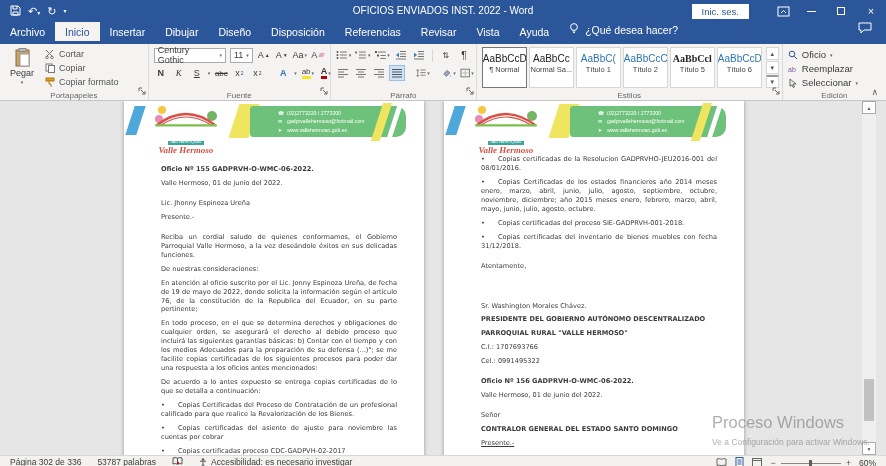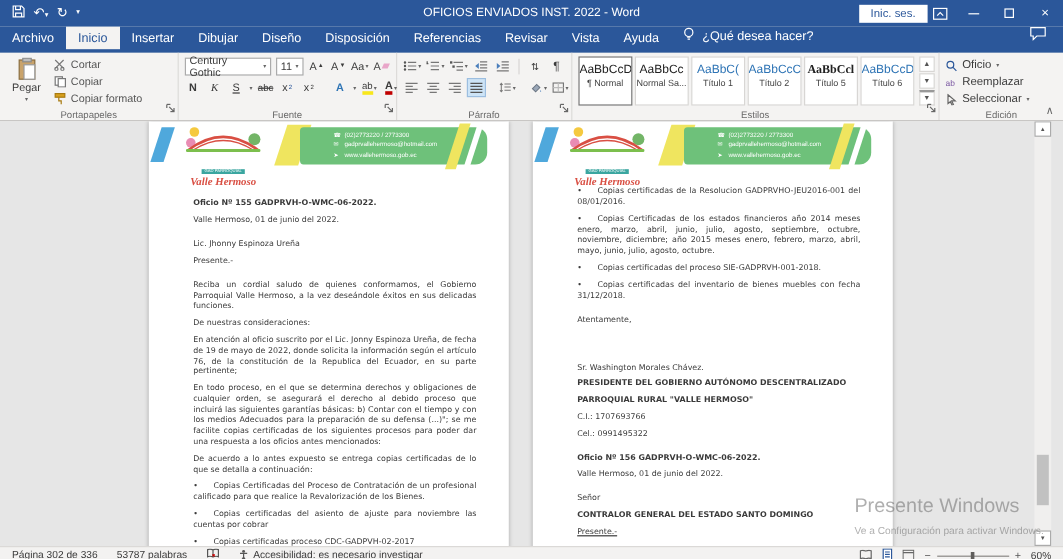--- a/index.html
+++ b/index.html
@@ -6,21 +6,21 @@
   *{box-sizing:border-box;}
   .window{width:886px;height:466px;position:relative;overflow:hidden;background:#E6E6E6;
     font-family:"Liberation Sans",sans-serif;-webkit-font-smoothing:antialiased;}
   
   .titlebar{height:22px;background:#2B579A;display:flex;align-items:center;color:#fff;position:relative;}
   .qat{display:flex;align-items:center;gap:7px;padding:0 10px;z-index:2;}
   .qat span{font-size:11px;line-height:1;cursor:default;}
   .qat .sm{font-size:6px;}
   .title{position:absolute;left:0;right:0;top:0;height:22px;line-height:22px;text-align:center;font-size:10px;z-index:1;}
   .tb-right{margin-left:auto;display:flex;align-items:center;height:100%;z-index:2;}
-  .signin{background:#fff;color:#2B579A;font-size:9.5px;padding:2px 10px;margin-right:4px;cursor:pointer;}
+  .signin{background:#fff;color:#2B579A;font-size:9.5px;padding:2px 10px;margin-right:28px;cursor:pointer;}
   .ribopts{margin-right:6px;display:flex;}
   .winbtn{width:30px;height:22px;display:flex;align-items:center;justify-content:center;color:#fff;cursor:pointer;}
   .min-glyph{width:9px;height:1px;background:#fff;}
   .max-glyph{width:8px;height:8px;border:1px solid #fff;}
   .close-glyph{font-size:11px;line-height:1;}
   
   .tabrow{height:22px;background:#2B579A;display:flex;align-items:flex-start;color:#fff;}
   .tab{font-size:10.5px;padding:4px 10px 3px;display:flex;align-items:center;cursor:pointer;}
   .tab.active{background:#F4F3F2;color:#2B579A;}
   .searchbox{display:flex;align-items:center;gap:6px;font-size:10.5px;padding:0 10px;cursor:text;}
@@ -561,21 +561,21 @@
           <div class="para">Valle Hermoso, 01 de junio del 2022.</div>
           <div class="para gap"></div>
           <div class="para">Señor</div>
           <div class="para bold">CONTRALOR GENERAL DEL ESTADO SANTO DOMINGO</div>
           <div class="para u">Presente.-</div>
           <div class="para gap"></div>
         </div>
     </div>
 
     <div class="watermark">
-      <div class="wm1">Presente Windows</div>
+      <div class="wm1">Proceso Windows</div>
       <div class="wm2">Ve a Configuración para activar Windows.</div>
     </div>
 
     <div class="vscroll">
       <span class="sarrow up">▲</span>
       <span class="sthumb"></span>
       <span class="sarrow down">▼</span>
     </div>
   </div>
 

